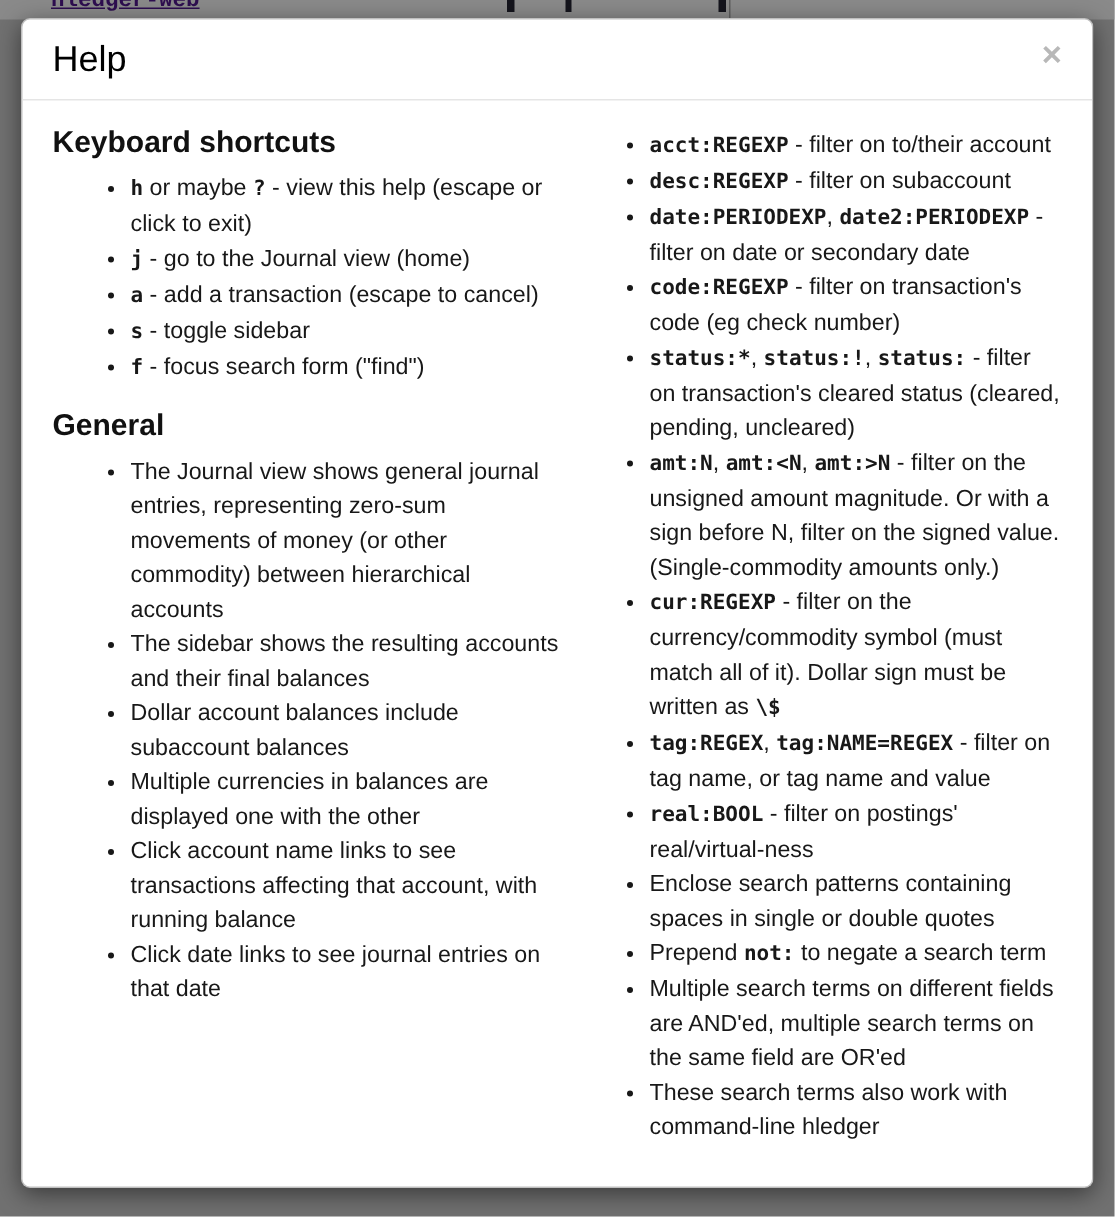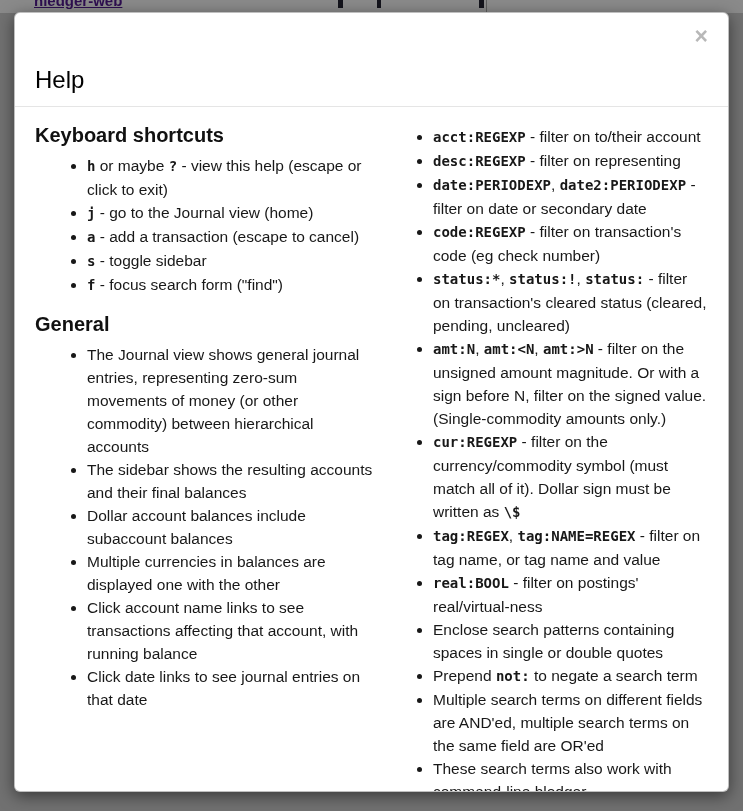--- a/index.html
+++ b/index.html
@@ -7,21 +7,21 @@
   body {
     font-family: "Liberation Sans", sans-serif;
     background: #717171;
     position: relative;
     overflow: hidden;
   }
 
   
   .bg-strip {
     position: absolute; top: 0; left: 0; width: 743px; height: 13px;
-    background: #8a8a8a; overflow: hidden;
+    background: #8a8a8a; overflow: hidden; font-family: Liberation Mono, monospace;
   }
   .brand-link {
     position: absolute; left: 34px; top: -8px;
     font-size: 15px; font-weight: bold;
     color: #2e0e50; text-decoration: underline;
   }
   .bg-mark { position: absolute; top: 0; width: 5px; height: 8px; background: #14141c; }
   .bg-mark.m1 { left: 338px; }
   .bg-mark.m2 { left: 377px; width: 4px; }
   .bg-mark.m3 { left: 479px; }
@@ -36,21 +36,21 @@
     border-radius: 6px;
     box-shadow: 0 4px 16px rgba(0,0,0,0.5);
     overflow: hidden;
   }
   .modal-header {
     position: relative;
     padding: 13px 20px 12px 20px;
     border-bottom: 1px solid #e5e5e5;
   }
   .modal-title {
-    font-size: 24px; font-weight: normal; color: #000; line-height: 28px; margin-top: 40px;
+    font-size: 24px; font-weight: normal; color: #000; line-height: 28px;
   }
   .close-btn {
     position: absolute; right: 18px; top: 10px;
     background: none; border: none;
     font-family: "Liberation Sans", sans-serif;
     font-size: 23px; font-weight: bold; color: #b8b8b8;
     line-height: 23px; cursor: pointer; padding: 2px;
   }
   .modal-body {
     display: flex;
@@ -115,21 +115,21 @@
             <li><span>Multiple currencies in balances are displayed one with the other</span></li>
             <li><span>Click account name links to see transactions affecting that account, with running balance</span></li>
             <li><span>Click date links to see journal entries on that date</span></li>
           </ul>
       </div>
     </div>
     <div class="col-right">
       <div class="section">
         <ul class="help-list">
             <li><code>acct:REGEXP</code><span> - filter on to/their account</span></li>
-            <li><code>desc:REGEXP</code><span> - filter on representing</span></li>
+            <li><code>desc:REGEXP</code><span> - filter on subaccount</span></li>
             <li><code>date:PERIODEXP</code><span>, </span><code>date2:PERIODEXP</code><span> - filter on date or secondary date</span></li>
             <li><code>code:REGEXP</code><span> - filter on transaction's code (eg check number)</span></li>
             <li><code>status:*</code><span>, </span><code>status:!</code><span>, </span><code>status:</code><span> - filter on transaction's cleared status (cleared, pending, uncleared)</span></li>
             <li><code>amt:N</code><span>, </span><code>amt:&lt;N</code><span>, </span><code>amt:&gt;N</code><span> - filter on the unsigned amount magnitude. Or with a sign before N, filter on the signed value. (Single-commodity amounts only.)</span></li>
             <li><code>cur:REGEXP</code><span> - filter on the currency/commodity symbol (must match all of it). Dollar sign must be written as </span><code>\$</code></li>
             <li><code>tag:REGEX</code><span>, </span><code>tag:NAME=REGEX</code><span> - filter on tag name, or tag name and value</span></li>
             <li><code>real:BOOL</code><span> - filter on postings' real/virtual-ness</span></li>
             <li><span>Enclose search patterns containing spaces in single or double quotes</span></li>
             <li><span>Prepend </span><code>not:</code><span> to negate a search term</span></li>
             <li><span>Multiple search terms on different fields are AND'ed, multiple search terms on the same field are OR'ed</span></li>

